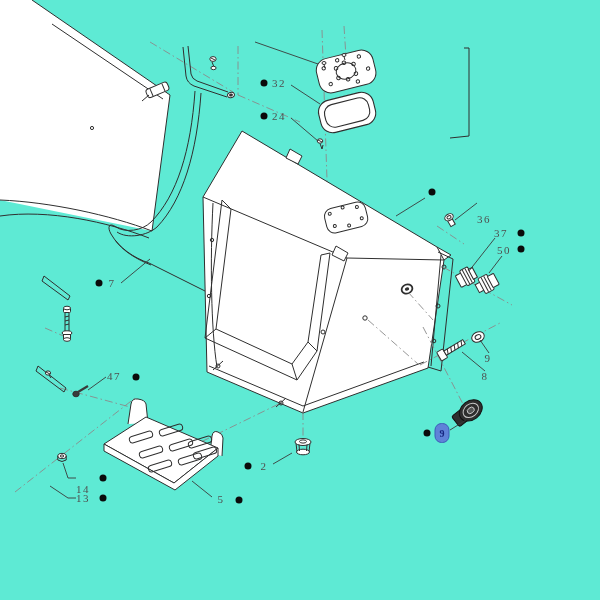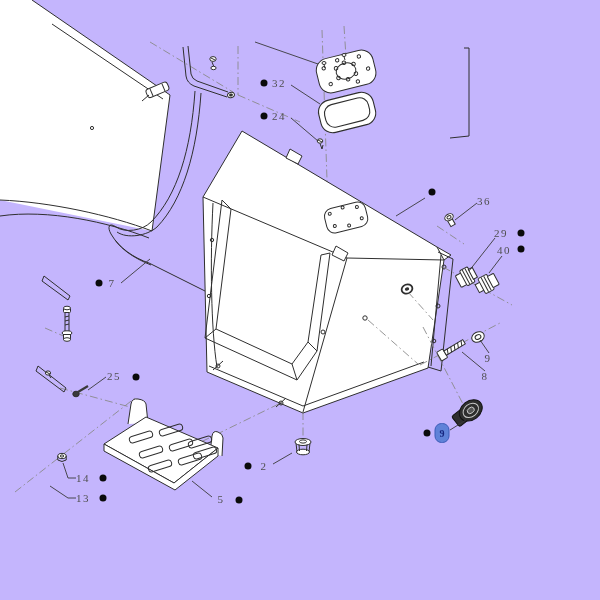--- a/index.html
+++ b/index.html
@@ -1,16 +1,16 @@
 <!DOCTYPE html>
 <html><head>
 <meta charset="utf-8">
 <style>
   html,body{margin:0;padding:0;background:#ffffff;}
-  #stage{position:relative;width:600px;height:600px;background:#c4b5fd;overflow:hidden;
+  #stage{position:relative;width:600px;height:600px;background:#5eead4;overflow:hidden;
          font-family:"Liberation Serif","DejaVu Serif",serif;}
   #stage svg{position:absolute;left:0;top:0;}
   .callout-label{position:absolute;transform:translate(-50%,-50%);
          font-size:11px;letter-spacing:1.5px;color:#4f4f4f;white-space:nowrap;
          line-height:1;user-select:none;}
   .callout-dot{position:absolute;width:7px;height:7px;border-radius:50%;
          background:#0b0b0b;transform:translate(-50%,-50%);}
   .highlight-pill{position:absolute;transform:translate(-50%,-50%);
          width:13px;height:18px;border-radius:7px;
          display:flex;align-items:center;justify-content:center;
@@ -328,27 +328,27 @@
 <div class="callout-dot" style="left:136px;top:377px"></div>
 <div class="callout-dot" style="left:103px;top:478px"></div>
 <div class="callout-dot" style="left:103px;top:498px"></div>
 <div class="callout-dot" style="left:239px;top:500px"></div>
 <div class="callout-dot" style="left:248px;top:466px"></div>
 <div class="callout-dot" style="left:427px;top:433px"></div>
 
 <span class="callout-label" style="left:279px;top:83px">32</span>
 <span class="callout-label" style="left:279px;top:116px">24</span>
 <span class="callout-label" style="left:112px;top:283px">7</span>
-<span class="callout-label" style="left:484px;top:201px">36</span>
-<span class="callout-label" style="left:501px;top:233px">29</span>
-<span class="callout-label" style="left:504px;top:250px">40</span>
+<span class="callout-label" style="left:484px;top:219px">36</span>
+<span class="callout-label" style="left:501px;top:233px">37</span>
+<span class="callout-label" style="left:504px;top:250px">50</span>
 <span class="callout-label" style="left:488px;top:358px">9</span>
 <span class="callout-label" style="left:485px;top:376px">8</span>
-<span class="callout-label" style="left:114px;top:376px">25</span>
-<span class="callout-label" style="left:83px;top:478px">14</span>
+<span class="callout-label" style="left:114px;top:376px">47</span>
+<span class="callout-label" style="left:83px;top:489px">14</span>
 <span class="callout-label" style="left:83px;top:498px">13</span>
 <span class="callout-label" style="left:221px;top:499px">5</span>
 <span class="callout-label" style="left:264px;top:466px">2</span>
 
 <div class="highlight-pill" id="pill-9" style="left: 442px; top: 433px; background: rgb(95, 130, 216); color: rgb(22, 38, 127);">
   <span>9</span>
 </div>
 
 </div>
 

